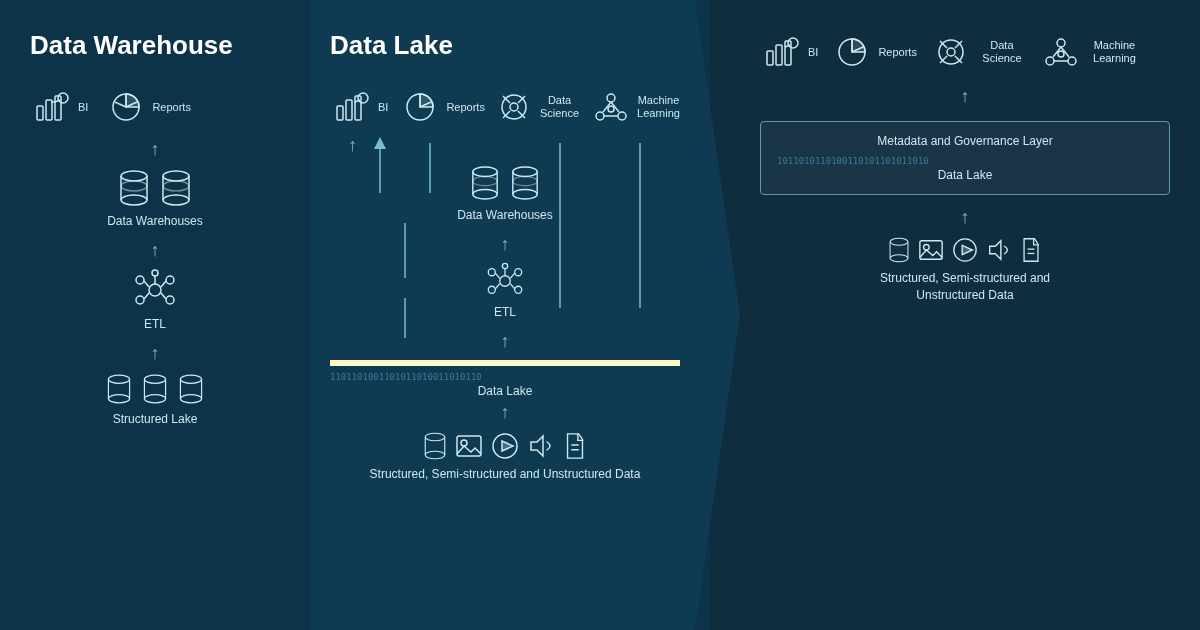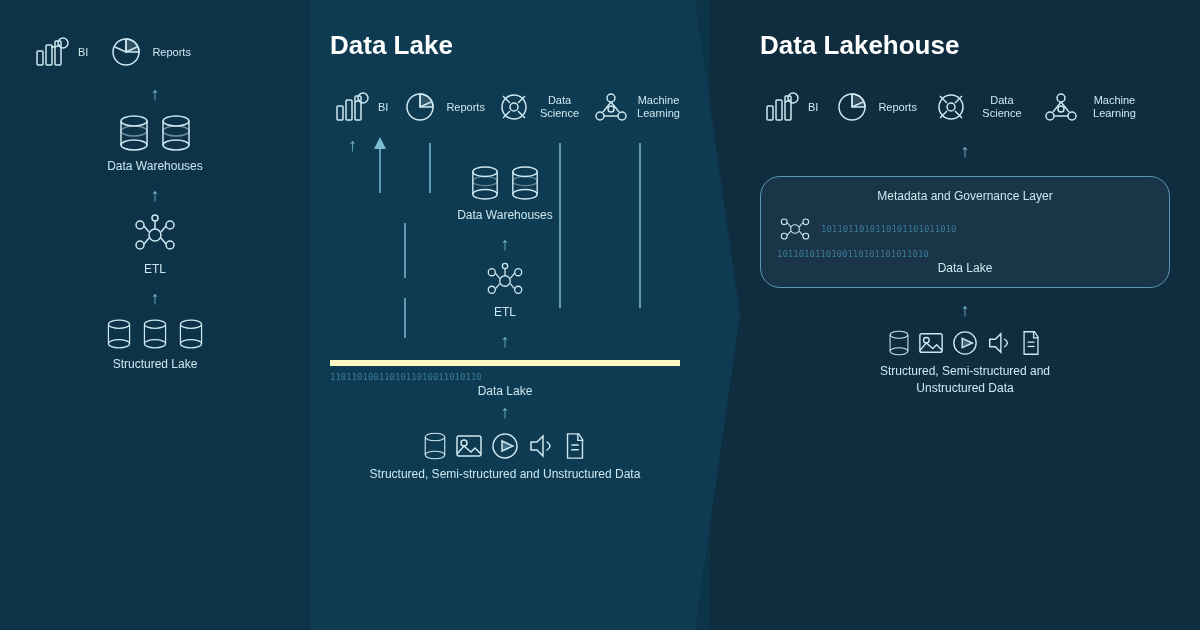--- a/index.html
+++ b/index.html
@@ -126,21 +126,21 @@
     .data-lake-box {
       border-top: 6px solid #fef9c3;
       margin-top: 4px;
       padding-top: 4px;
       position: relative;
     }
 
     
     .metadata-box {
       border: 1px solid #5a9ab5;
-      border-radius: 20px;
+      border-radius: 4px;
       padding: 12px 16px;
       margin: 10px 0 8px 0;
       position: relative;
       background: rgba(255,255,255,0.04);
     }
 
     .metadata-box-title {
       color: #cde8f0;
       font-size: 12px;
       text-align: center;
@@ -195,20 +195,21 @@
     }
 
     .section-spacing {
       margin-bottom: 8px;
     }
   </style>
 </head>
 <body>
 
 <div class="panel panel-warehouse">
+  <div class="panel-title">Data Warehouse</div>
 
   <div class="icons-row">
     <div class="icon-item">
       <div class="icon-box">
         <svg viewBox="0 0 38 38">
             <rect x="4" y="18" width="6" height="14" rx="1"></rect>
             <rect x="13" y="12" width="6" height="20" rx="1"></rect>
             <rect x="22" y="8" width="6" height="24" rx="1"></rect>
             <circle cx="30" cy="10" r="5"></circle>
             <line x1="22" y1="14" x2="27" y2="12"></line>
@@ -454,21 +455,20 @@
           <line x1="8" y1="14" x2="16" y2="14"></line>
             <line x1="8" y1="19" x2="16" y2="19"></line>
         </svg>
       </div>
       <div class="label-text" style="max-width:300px;">Structured, Semi-structured and Unstructured Data</div>
     </div>
   </div>
 </div>
 
 <div class="panel panel-lakehouse">
-  <div class="panel-title">Data Lakehouse</div>
 
   <div class="lakehouse-icons-top">
     <div class="icon-item">
       <div class="icon-box">
         <svg viewBox="0 0 38 38" fill="none" stroke="#cde8f0" stroke-width="1.5">
             <rect x="4" y="18" width="6" height="14" rx="1"></rect>
             <rect x="13" y="12" width="6" height="20" rx="1"></rect>
             <rect x="22" y="8" width="6" height="24" rx="1"></rect>
             <circle cx="30" cy="10" r="5"></circle>
             <line x1="22" y1="14" x2="27" y2="12"></line>
@@ -513,35 +513,20 @@
           </svg>
       </div>
       <span style="max-width:55px;line-height:1.2">Machine Learning</span>
     </div>
   </div>
 
   <div class="arrow-up">↑</div>
 
   <div class="metadata-box">
     <div class="metadata-box-title">Metadata and Governance Layer</div>
-    <div class="metadata-inner">
-
-      <svg width="36" height="36" viewBox="0 0 50 50" fill="none" stroke="#cde8f0" stroke-width="1.5">
-        <circle cx="25" cy="25" r="6"></circle>
-          <circle cx="10" cy="15" r="4"></circle>
-          <circle cx="40" cy="15" r="4"></circle>
-          <circle cx="10" cy="35" r="4"></circle>
-          <circle cx="40" cy="35" r="4"></circle>
-          <line x1="14" y1="16" x2="19" y2="22"></line>
-          <line x1="36" y1="16" x2="31" y2="22"></line>
-          <line x1="14" y1="34" x2="19" y2="28"></line>
-          <line x1="36" y1="34" x2="31" y2="28"></line>
-      </svg>
-      <div class="binary-decoration" style="position:static;width:auto;flex:1;">1011011010110101101011010</div>
-    </div>
     <div class="binary-decoration">1011010110100110101101011010</div>
     <div class="label-text">Data Lake</div>
   </div>
 
   <div class="arrow-up">↑</div>
 
   <div class="flex-col-center">
     <div class="small-icons-row">
       <svg width="22" height="28" viewBox="0 0 32 40" fill="none" stroke="#cde8f0" stroke-width="1.5">
         <ellipse cx="16" cy="8" rx="13" ry="5"></ellipse>

